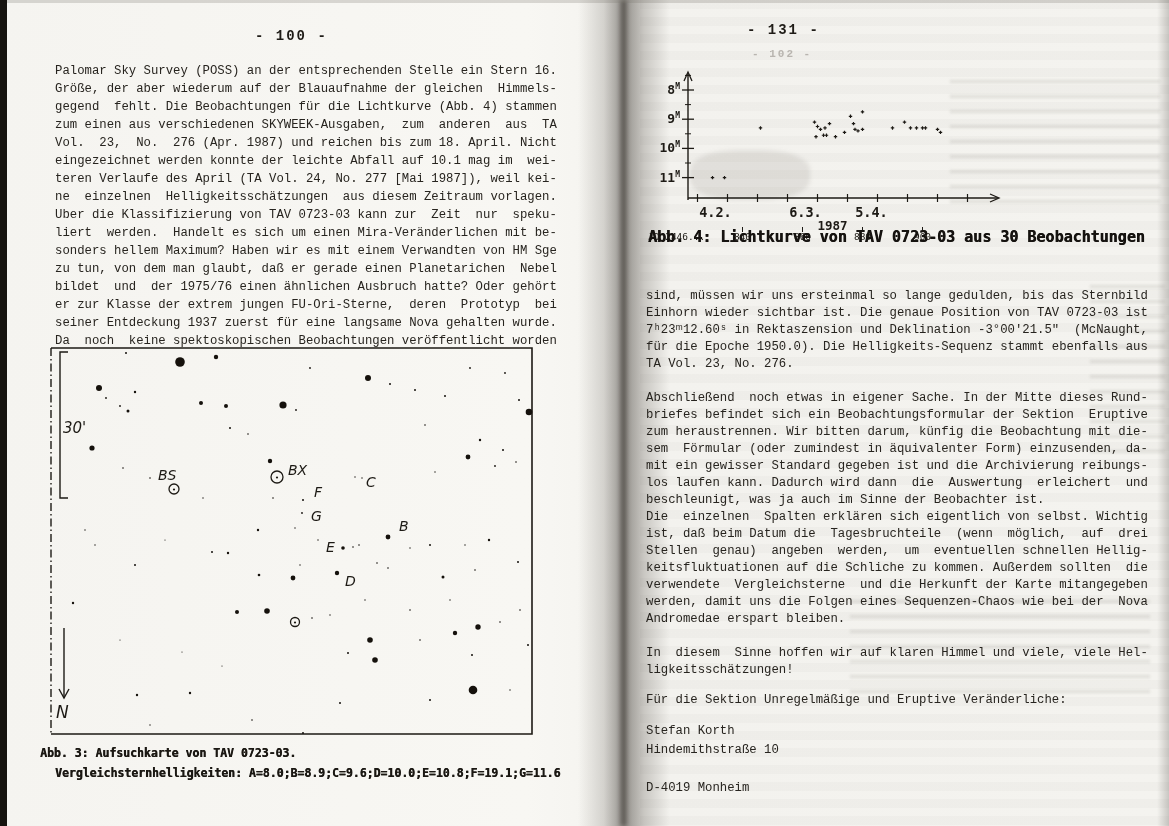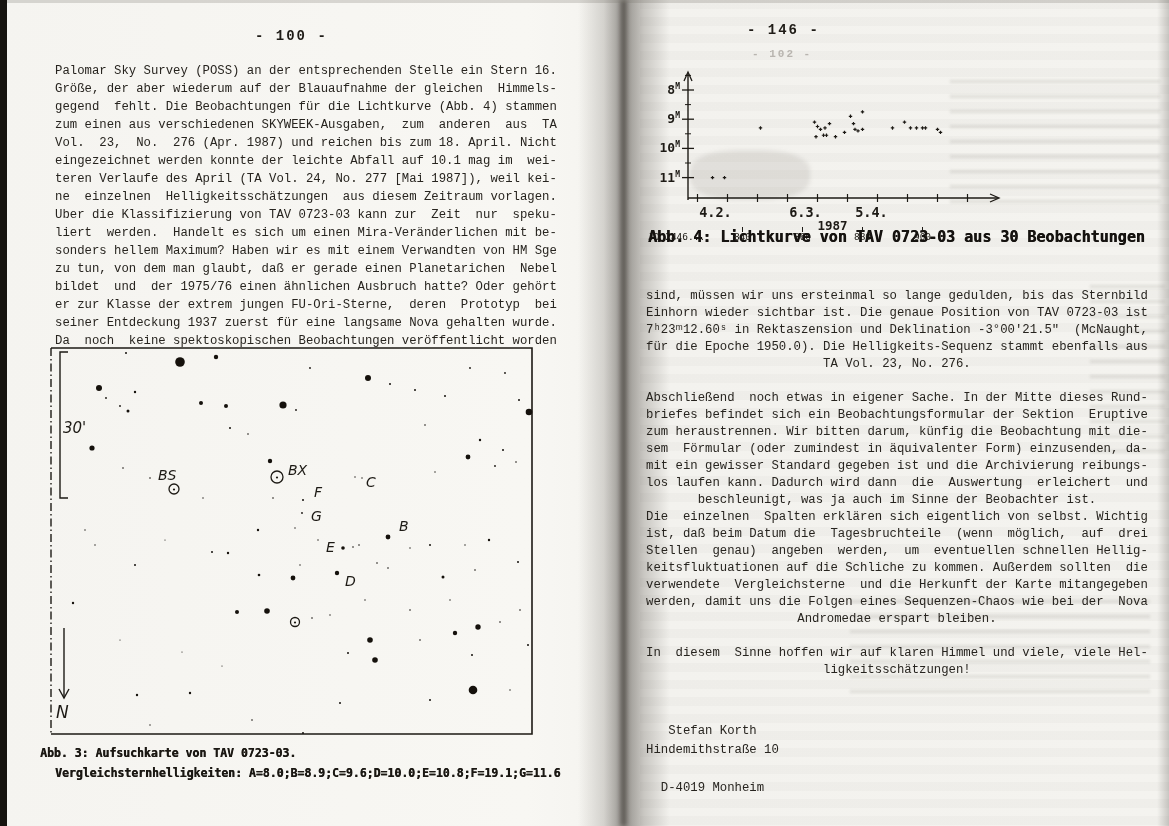--- a/index.html
+++ b/index.html
@@ -13,21 +13,21 @@
     background:linear-gradient(90deg,rgba(0,0,0,0),rgba(70,65,60,.25));}
   .edge-top{position:absolute;left:7px;top:0;width:1162px;height:3px;background:rgba(120,115,108,.25);}
   .gutter{position:absolute;left:578px;top:0;width:92px;height:826px;
     background:linear-gradient(90deg,rgba(0,0,0,0) 0%,rgba(95,90,83,.22) 28%,rgba(58,53,47,.52) 50%,rgba(95,90,83,.28) 72%,rgba(0,0,0,0) 100%);}
   .gutter-core{position:absolute;left:620px;top:0;width:7px;height:826px;background:rgba(42,38,33,.45);filter:blur(2px);}
   .page{position:absolute;top:0;height:826px;}
   .page-left{left:7px;width:578px;}
   .page-right{left:640px;width:529px;
     background:repeating-linear-gradient(180deg,rgba(90,85,78,.03) 0 9px,rgba(0,0,0,0) 9px 17px);}
   .pg-header{position:absolute;font-size:14px;font-weight:700;letter-spacing:2px;color:#1f1c17;}
-  .bodytext{position:absolute;white-space:pre;font-size:12.3px;color:#27241f;text-align:center;}
+  .bodytext{position:absolute;white-space:pre;font-size:12.3px;color:#27241f;}
   .lh-left{line-height:18px;}
   .lh-right{line-height:17px;}
   .caption-sm{position:absolute;white-space:pre;font-family:"DejaVu Sans Mono",monospace;
     font-weight:700;font-size:11.5px;color:#1b1813;text-shadow:.4px 0 0 currentColor;}
   .caption-lg{position:absolute;white-space:pre;font-family:"DejaVu Sans Mono",monospace;
     font-weight:700;font-size:15px;color:#161310;text-shadow:.5px 0 0 currentColor;}
   svg{position:absolute;overflow:visible;}
   .bleed{position:absolute;color:rgba(95,88,80,.38);filter:blur(.6px);font-weight:700;letter-spacing:2px;font-size:11px;}
   .smudge{position:absolute;background:rgba(105,99,92,.13);filter:blur(2px);border-radius:40%;}
   .smudge-lines{position:absolute;filter:blur(1.4px);
@@ -181,21 +181,21 @@
       <path d="M68 352 H60 V498 H68" fill="none" stroke="#1d1a15" stroke-width="1.4"></path>
       <text x="63" y="433" fill="#1d1a15" font-family="&quot;DejaVu Sans&quot;,sans-serif" font-size="15" font-style="italic">30'</text>
       <line x1="64" y1="628" x2="64" y2="698" stroke="#1d1a15" stroke-width="1.4"></line>
       <path d="M59 689 L64 698 L69 689" fill="none" stroke="#1d1a15" stroke-width="1.4"></path>
       <text x="56" y="718" fill="#1d1a15" font-family="&quot;DejaVu Sans&quot;,sans-serif" font-size="17" font-style="italic">N</text>
     </svg>
 
   <div class="caption-sm" style="left:40px;top:746px;">Abb. 3: Aufsuchkarte von TAV 0723-03.</div>
   <div class="caption-sm" style="left:55px;top:766px;">Vergleichsternhelligkeiten: A=8.0;B=8.9;C=9.6;D=10.0;E=10.8;F=19.1;G=11.6</div>
 
-  <div class="pg-header" style="left:747px;top:22px;">- 146 -</div>
+  <div class="pg-header" style="left:747px;top:22px;">- 131 -</div>
   <div class="bleed" style="left:752px;top:48px;">- 102 -</div>
 
   <div class="smudge-lines" style="left:950px;top:80px;width:210px;height:125px;"></div>
   <div class="smudge-lines" style="left:1090px;top:285px;width:75px;height:180px;"></div>
   <div class="smudge-lines" style="left:850px;top:600px;width:300px;height:100px;"></div>
   <div class="smudge" style="left:690px;top:150px;width:120px;height:50px;"></div>
 
   <svg style="left:640px;top:60px;" width="380" height="200" viewBox="640 60 380 200">
       <line x1="688" y1="200" x2="688" y2="74" stroke="#1d1a15" stroke-width="1.4"></line>
       <path d="M684 81 L688 72 L692 81" fill="none" stroke="#1d1a15" stroke-width="1.3"></path>
@@ -284,19 +284,20 @@
 ist, daß beim Datum die  Tagesbruchteile  (wenn  möglich,  auf  drei
 Stellen  genau)  angeben  werden,  um  eventuellen schnellen Hellig-
 keitsfluktuationen auf die Schliche zu kommen. Außerdem sollten  die
 verwendete  Vergleichsterne  und die Herkunft der Karte mitangegeben
 werden, damit uns die Folgen eines Sequenzen-Chaos wie bei der  Nova
 Andromedae erspart bleiben.
 
 In  diesem  Sinne hoffen wir auf klaren Himmel und viele, viele Hel-
 ligkeitsschätzungen!</div>
 
+  <div class="bodytext lh-right" style="left:646px;top:692px;">Für die Sektion Unregelmäßige und Eruptive Veränderliche:</div>
 
   <div class="bodytext" style="left:646px;top:722px;line-height:19px;">Stefan Korth
 Hindemithstraße 10
 
 D-4019 Monheim</div>
 
 </div>
 
 </body></html>

